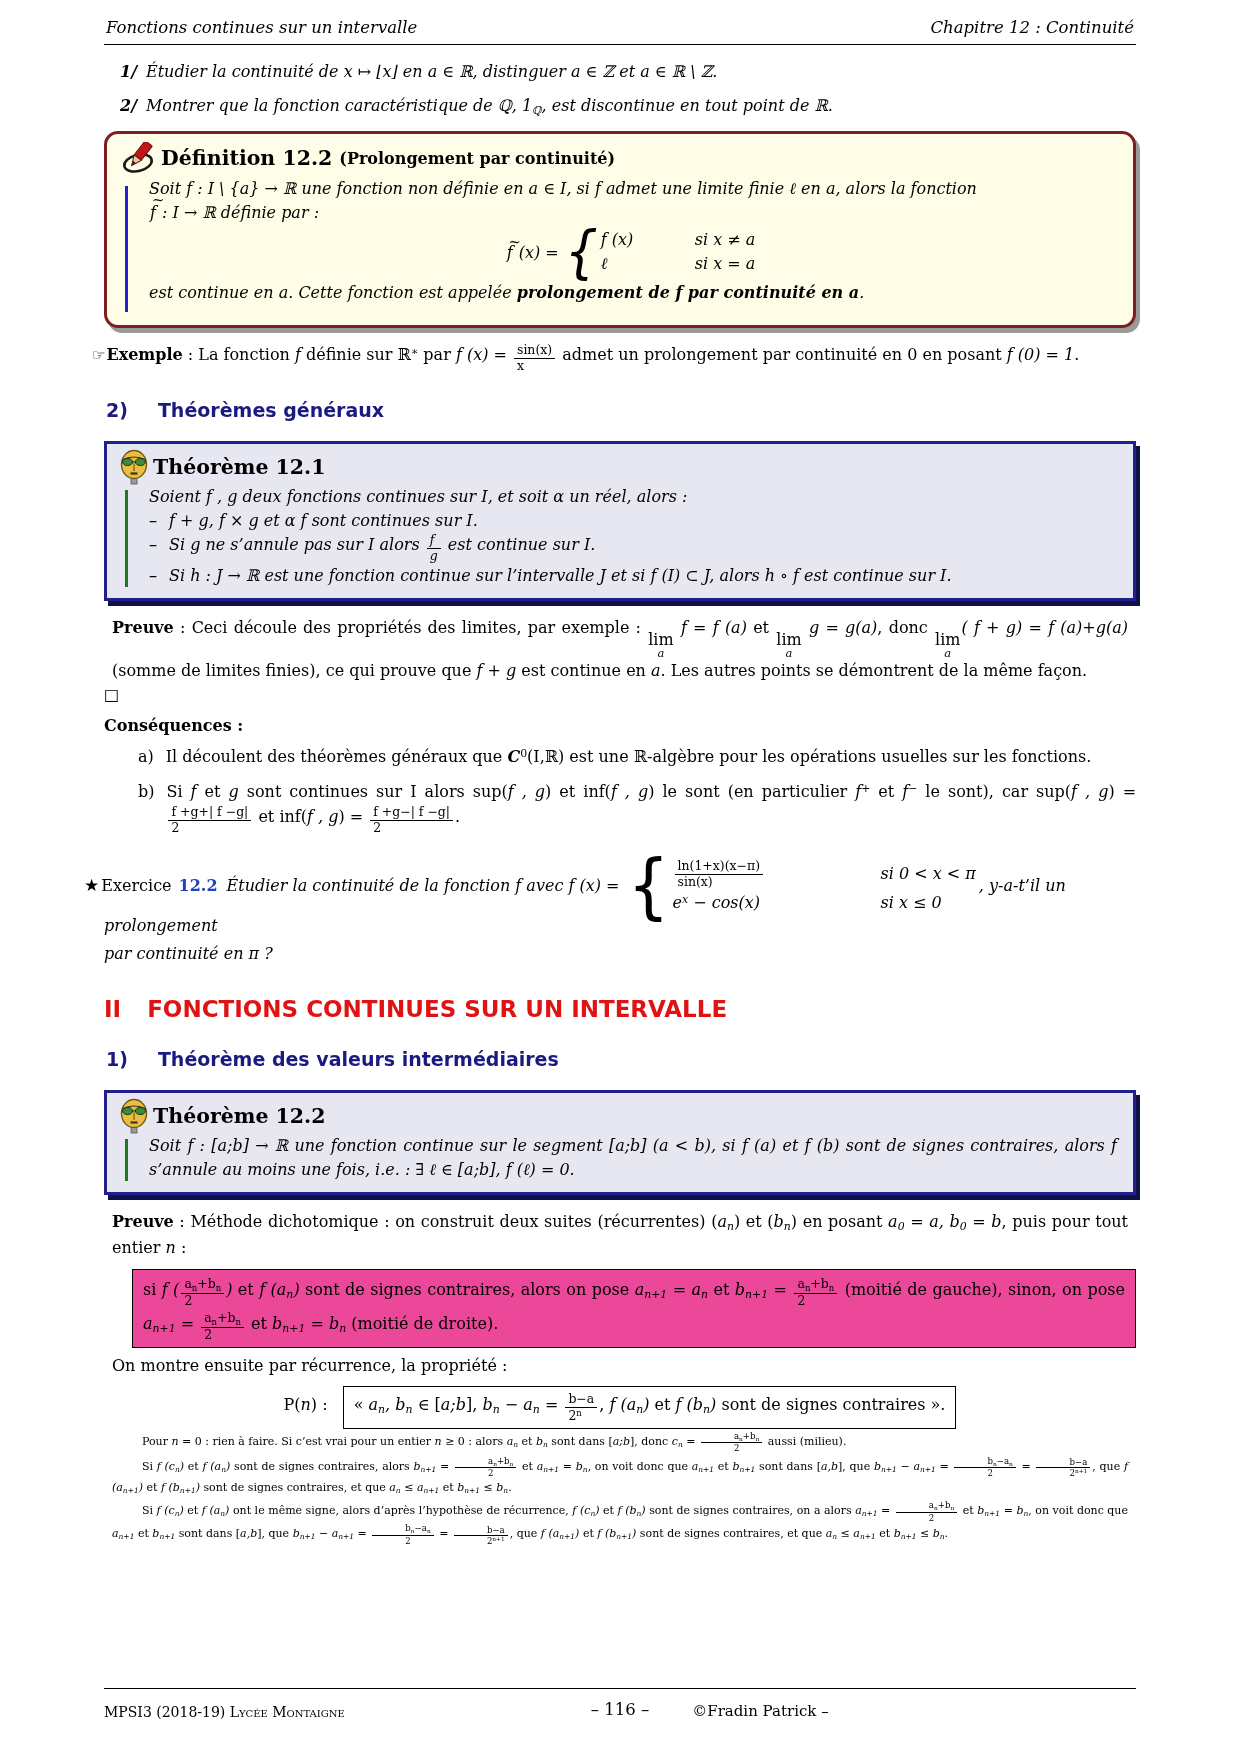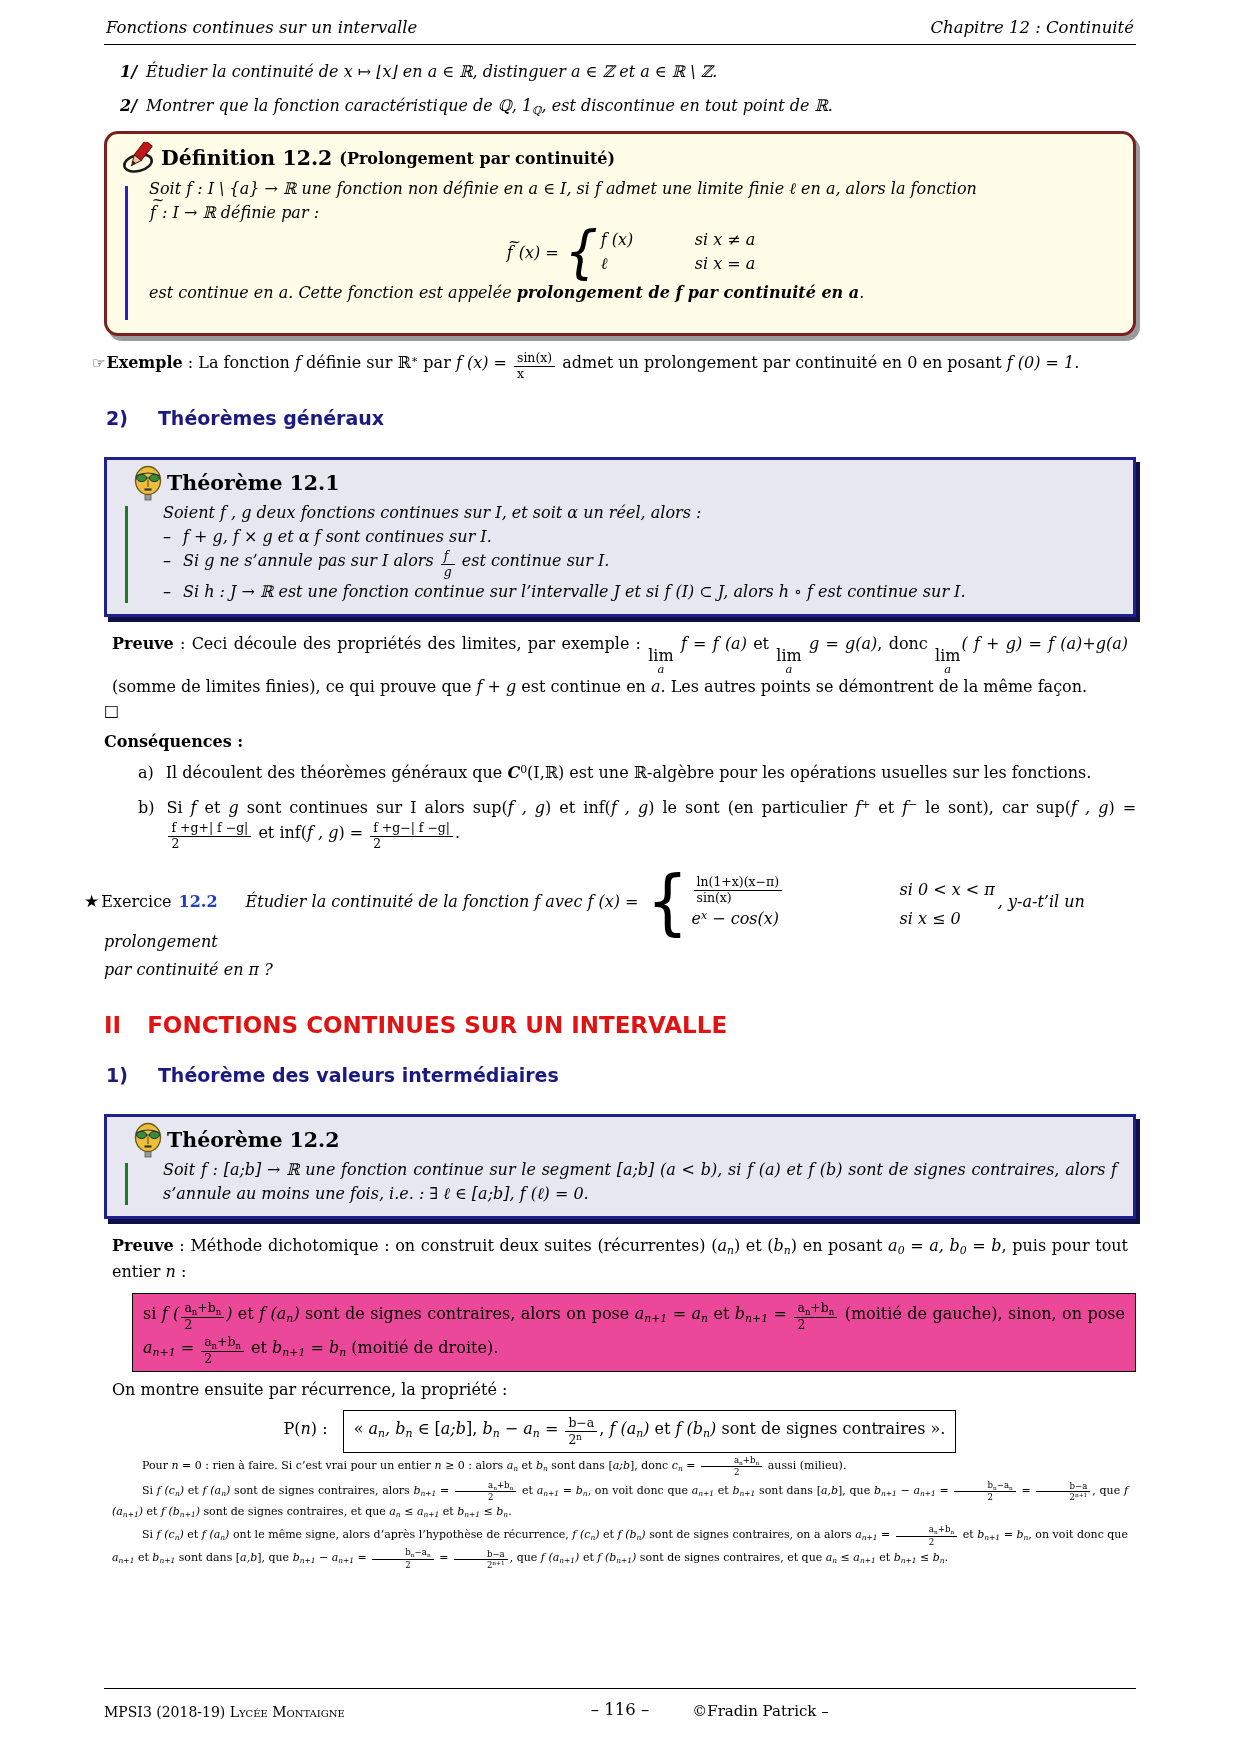--- a/index.html
+++ b/index.html
@@ -36,36 +36,36 @@
     transform:scaleY(1.08);margin-right:3px;font-weight:normal}
   .crows{display:flex;flex-direction:column;gap:3px;text-align:left}
   .crow{display:flex;align-items:center;gap:36px;line-height:1.3}
   .crow .cl{min-width:58px}
   .excases .brace{font-size:66px}
   .excases .cl{min-width:172px}
 
   
   .defbox{position:relative;margin-top:12px;border:3px solid var(--definition-border,#7b1f1f);
     border-radius:14px;background:var(--definition-bg,#fffce8);
-    box-shadow:4px 5px 0 #9a9a9a;padding:8px 18px 28px 42px}
+    box-shadow:4px 5px 0 #9a9a9a;padding:8px 18px 20px 42px}
   .defbox .bar{position:absolute;left:18px;top:52px;bottom:13px;width:2.5px;
     background:var(--definition-bar,#2222cc)}
   .boxtitle{display:flex;align-items:center;margin-left:-28px}
   .boxtitle .icon{margin-right:4px;flex:none;display:inline-flex}
   .boxtitle .t1{font-weight:bold;font-size:20.5px}
   .boxtitle .t2{font-weight:bold;font-size:16px;margin-left:7px}
   .defbody{font-style:italic;margin-top:3px}
   .defbody .ln{line-height:1.5;text-align:justify}
   .eqrow{display:flex;justify-content:center;align-items:center;margin:5px 0 6px}
   .eqlhs{margin-right:3px}
 
   
-  .thmbox{position:relative;margin-top:28px;border:3px solid var(--theorem-border,#20208c);
+  .thmbox{position:relative;margin-top:20px;border:3px solid var(--theorem-border,#20208c);
     background:var(--theorem-bg,#e7e7f2);box-shadow:4px 5px 0 #101048;
-    padding:5px 16px 10px 56px}
+    padding:5px 16px 10px 42px}
   .thmbox .bar{position:absolute;left:18px;top:46px;bottom:11px;width:2.5px;
     background:var(--theorem-bar,#1a7c1a)}
   .thmbox .boxtitle{margin-left:-30px}
   .thmbody{font-style:italic;line-height:1.5;text-align:justify}
   .thmitem{display:flex;gap:12px;align-items:flex-start}
   .thmitem .dash{flex:none}
 
   
   .subhead{font-family:"DejaVu Sans",sans-serif;font-weight:bold;
     color:var(--section-blue,#1a1a80);font-size:19px;display:flex;gap:30px;margin:26px 0 0 2px}
@@ -79,21 +79,21 @@
   .qed{margin:1px 0 0;font-size:16px}
   .lblp{margin:12px 0 0;font-weight:bold}
   .citem{display:flex;gap:12px;margin:10px 0 0 34px;line-height:1.55}
   .citem .cmark{flex:none}
   .citem .cbody{text-align:justify}
 
   
   .exline{margin:24px 0 0;line-height:1.5;font-style:normal}
   .star{margin-left:-20px;margin-right:2px;font-size:17px}
   .exlbl{font-weight:normal;margin-right:7px}
-  .exnum{font-weight:bold;color:var(--exercise-number-blue,#2040c0);margin-right:28px}
+  .exnum{font-weight:bold;color:var(--exercise-number-blue,#2040c0);margin-right:9px}
   .exline2{margin:4px 0 0;line-height:1.5}
 
   
   .sbox{border:1.3px solid #000;margin:8px 0 0 28px;padding:4px 10px;line-height:1.95;
     text-align:justify;background:#ec4899}
   .pnrow{margin-top:8px;text-align:center}
   .pnbox{display:inline-block;border:1.3px solid #000;padding:4px 10px;margin-left:10px;
     line-height:1.7;background:#fff;text-align:left}
   .dense{line-height:1.78;margin-top:2px;font-size:11px}
   .ind{text-indent:30px}

